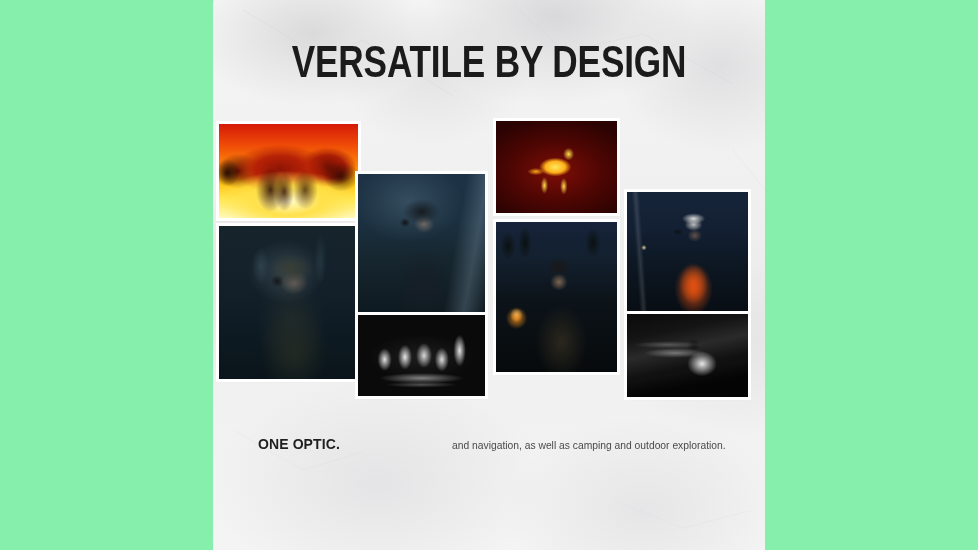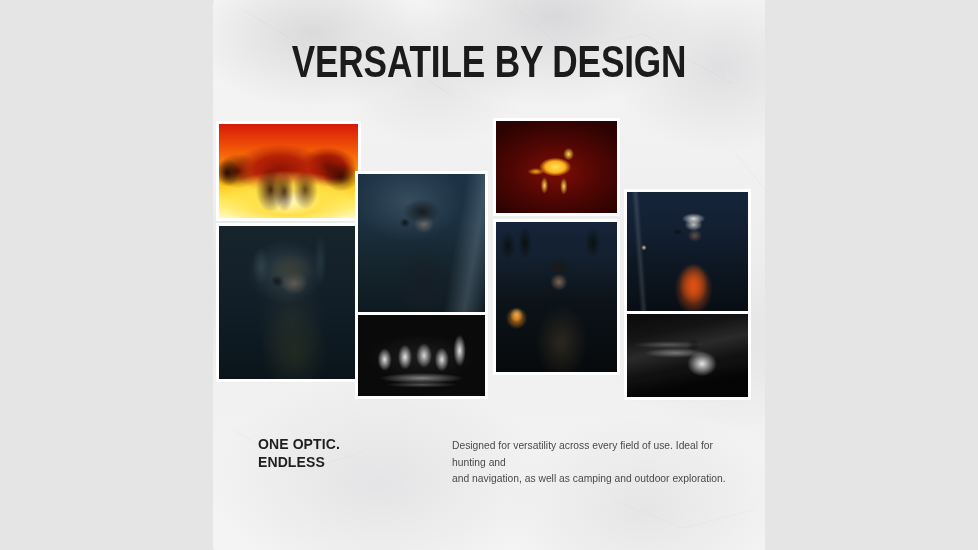--- a/index.html
+++ b/index.html
@@ -10,21 +10,21 @@
     overflow: hidden;
     background: #ffffff;
     font-family: "Liberation Sans", sans-serif;
   }
 
   
   #stage {
     position: relative;
     width: 978px;
     height: 550px;
-    background: #e5e5e5;
+    background: #86efac;
   }
 
   
   #panel {
     position: absolute;
     left: 213px;
     top: 0;
     width: 552px;
     height: 550px;
     background-color: #f2f2f2;
@@ -304,22 +304,20 @@
     </div>
 
     <div class="shot bridge" style="left:627px; top:314px; width:121px; height:83px;">
       <div class="inner"></div>
     </div>
 
   </div>
 
   <div id="subhead">
     <span class="ln">ONE OPTIC.</span>
-    <span class="ln">ENDLESS</span>
   </div>
 
   <div id="body-copy">
-    <span class="ln">Designed for versatility across every field of use. Ideal for hunting and</span>
     <span class="ln">and navigation, as well as camping and outdoor exploration.</span>
 
   </div>
 
 </div>
 
 </body></html>

